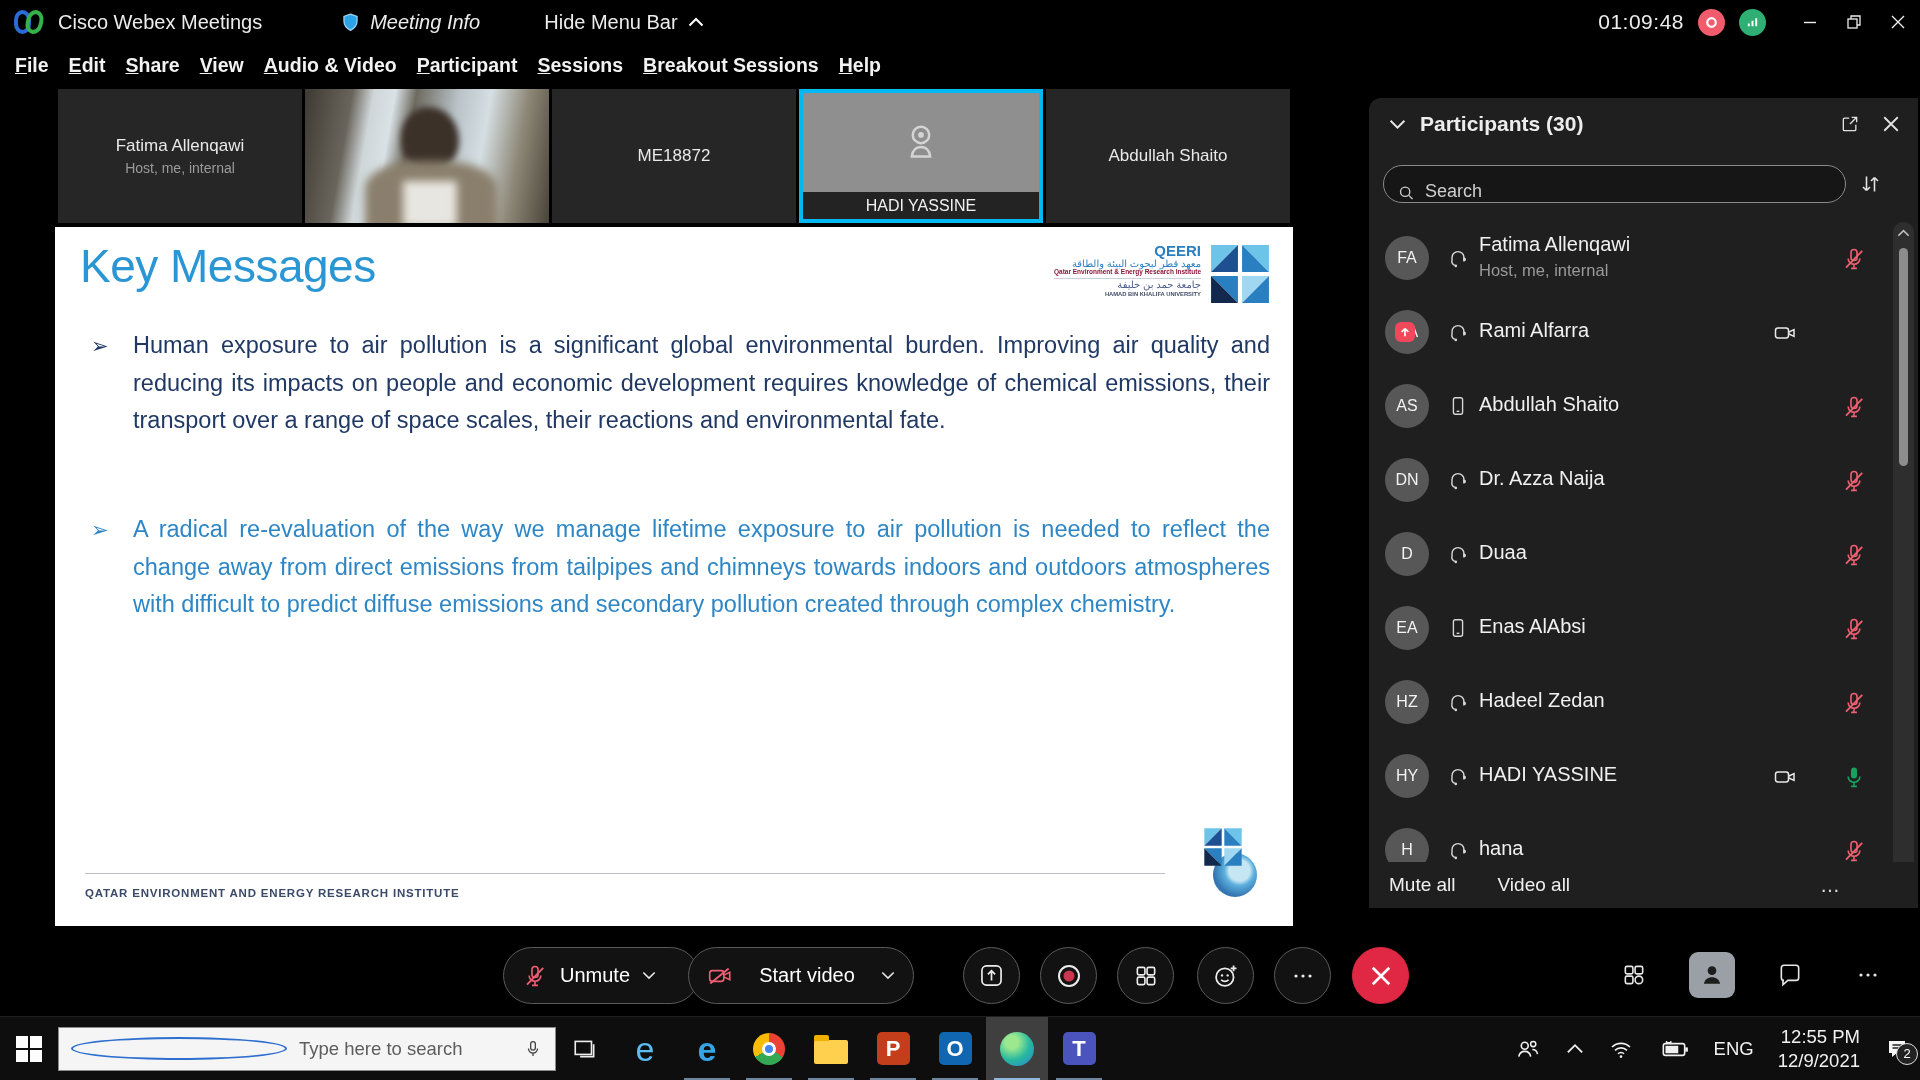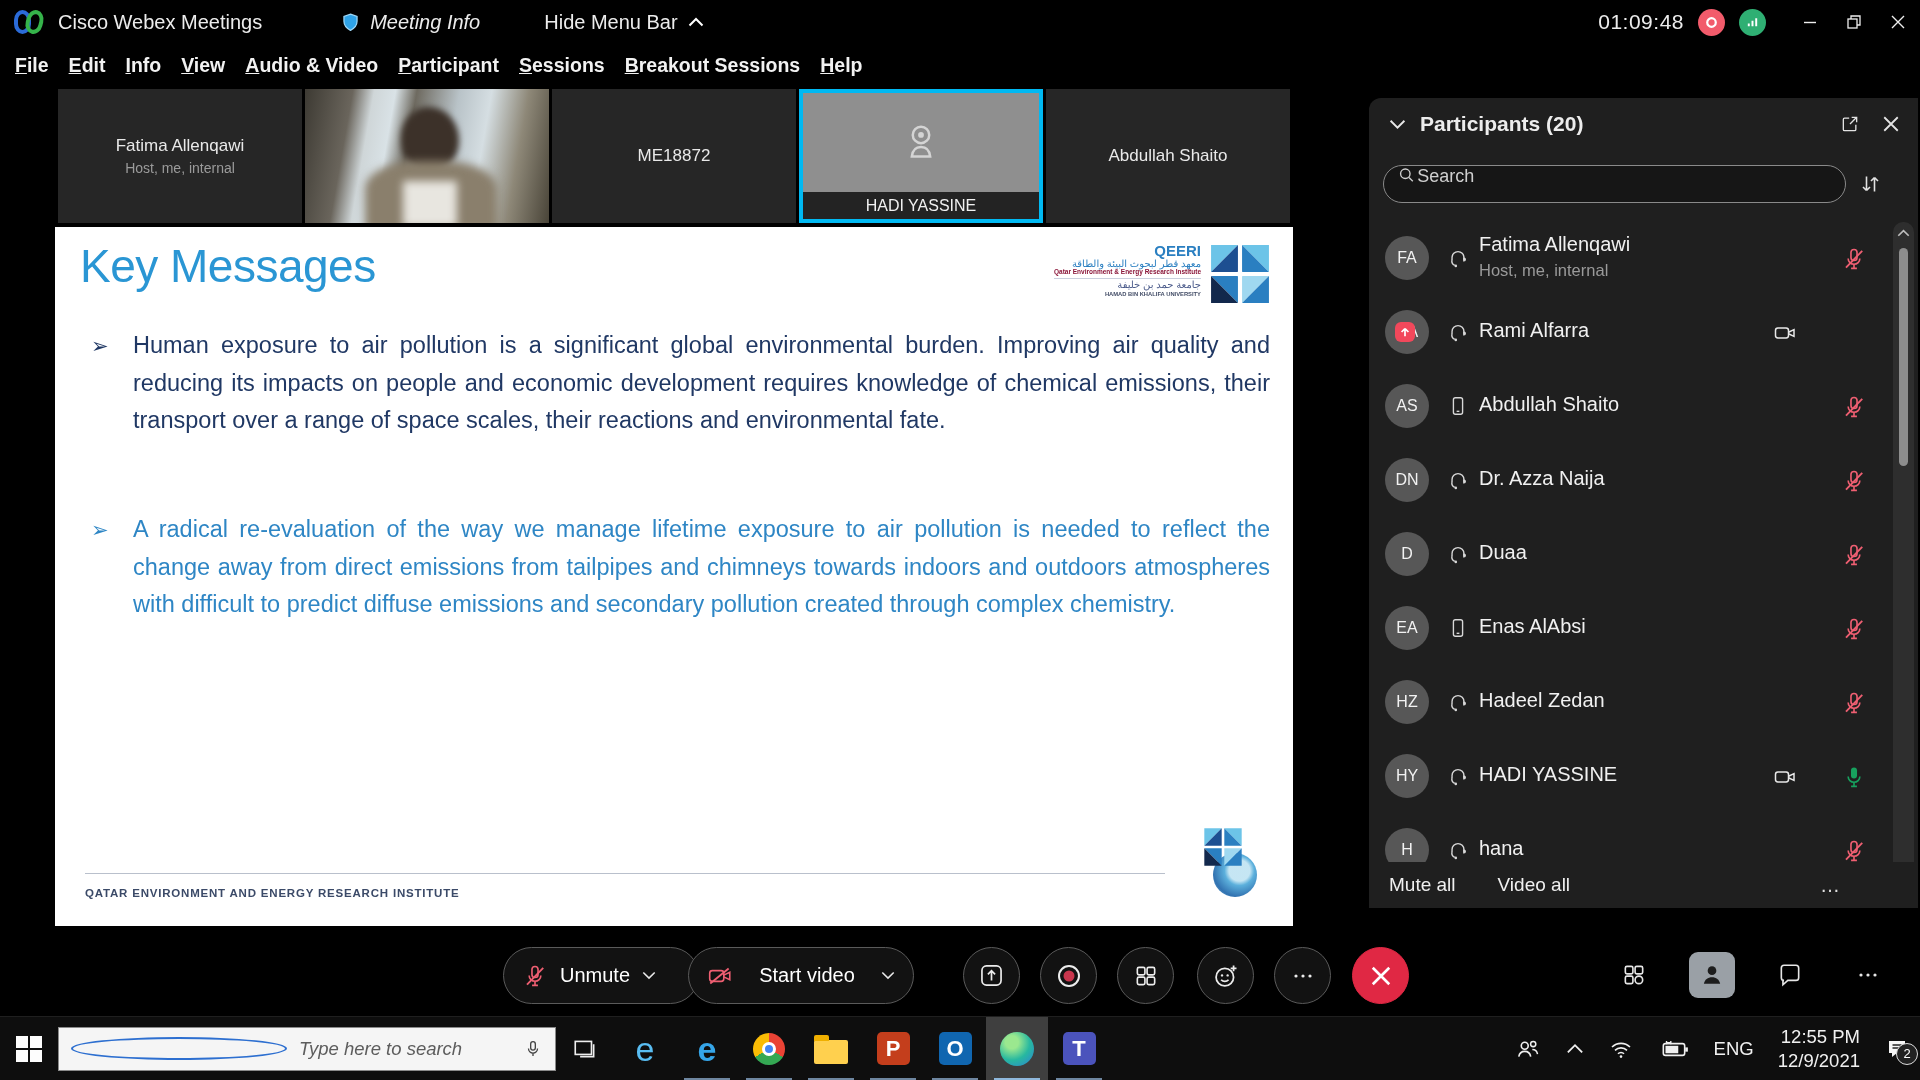--- a/index.html
+++ b/index.html
@@ -77,21 +77,21 @@
   
   #panel { position:absolute; left:1369px; top:98px; width:549px; height:810px; background:#1f1f1f;
            border-radius:12px 0 0 0; color:#ededed; overflow:hidden; }
   #panel-header { position:absolute; left:0; top:0; width:100%; height:52px; display:flex;
                   align-items:center; padding:0 18px 0 20px; gap:14px; }
   #panel-title { font-size:21px; font-weight:bold; }
   #panel-actions { margin-left:auto; display:flex; gap:22px; align-items:center; }
   #search-row { position:absolute; left:14px; top:66px; width:520px; height:40px; display:flex;
                 align-items:center; gap:12px; }
   #search-box { flex:0 0 463px; height:38px; border:1px solid #8a8a8a; border-radius:19px; background:#161616;
-                display:flex; align-items:flex-start; padding:0 14px; gap:2px; }
+                display:flex; align-items:flex-end; padding:0 14px; gap:10px; }
   #search-box input { background:transparent; border:none; outline:none; color:#d9d9d9; font-size:18px; width:100%;
                       font-family:"Liberation Sans", sans-serif; }
   #search-box input::placeholder { color:#cfcfcf; }
   #plist { position:absolute; left:0; top:123px; width:524px; height:641px; overflow:hidden; }
   .prow { position:relative; height:74px; }
   .avatar { position:absolute; left:16px; top:15px; width:44px; height:44px; border-radius:50%;
             background:#575757; color:#f2f2f2; font-size:16px; display:flex; align-items:center;
             justify-content:center; }
   .raise-badge { position:absolute; left:26px; top:27px; width:20px; height:20px; border-radius:6px;
                  background:#f2485b; color:#fff; display:flex; align-items:center; justify-content:center; }
@@ -128,21 +128,21 @@
             justify-content:center; color:#e6e6e6; border-radius:9px; }
   #btn-people { background:#9aa0a6; color:#1d1d1d; }
 
   
   #taskbar { position:absolute; left:0; top:1016px; width:1920px; height:64px; background:#0e0e0e;
              border-top:1px solid #1f1f1f; display:flex; align-items:center; }
   #start-btn { width:58px; height:64px; display:flex; align-items:center; justify-content:center; }
   .winlogo { display:grid; grid-template-columns:12px 12px; grid-template-rows:12px 12px; gap:2px; }
   .winlogo i { background:#fdfdfd; }
   #tb-search { width:498px; height:44px; background:#f5f5f5; border:1px solid #8a8a8a; display:flex;
-               align-items:center; gap:12px; padding:0 12px;font-style:italic; }
+               align-items:center; gap:12px; padding:0 12px; }
   #tb-search .cortana { width:23px; height:23px; border-radius:50%; border:2.5px solid #2d6fd0; }
   #tb-search span { color:#5d5d5d; font-size:18.5px; flex:1; }
   #taskview { width:58px; height:64px; display:flex; align-items:center; justify-content:center; color:#eee; }
   .app { position:relative; width:62px; height:64px; display:flex; align-items:center; justify-content:center; }
   .app.open::after { content:""; position:absolute; left:8px; bottom:0; width:46px; height:3px; background:#6e86a0; }
   .app.active { background:#3f3f3f; }
   .app.active::after { background:#8fb8dc; }
   .e-letter { font-size:34px; font-weight:bold; color:#35a5e8; line-height:1; }
   .ie .e-letter { color:#59bdf2; font-weight:normal; }
   .chrome-ball { width:32px; height:32px; border-radius:50%;
@@ -211,21 +211,21 @@
   <span class="win-ctl">
     <svg width="14" height="14" viewBox="0 0 14 14">
         <path d="M1 1l12 12M13 1L1 13" stroke="#eee" stroke-width="1.4"></path>
       </svg>
     </span>
 </div>
 
 <div id="menubar">
     <span class="menu-item">File</span>
     <span class="menu-item">Edit</span>
-    <span class="menu-item">Info</span>
+    <span class="menu-item">Share</span>
     <span class="menu-item">View</span>
     <span class="menu-item">Audio &amp; Video</span>
     <span class="menu-item">Participant</span>
     <span class="menu-item">Sessions</span>
     <span class="menu-item">Breakout Sessions</span>
     <span class="menu-item">Help</span>
   </div>
 
 <div id="strip">
   <div class="tile">
@@ -302,21 +302,21 @@
         <path d="M58 32v26H32z" fill="#2a7fc1"></path>
       </svg>
   </div>
 </div>
 
 <div id="panel">
   <div id="panel-header">
     <svg width="17" height="11" viewBox="0 0 16 10">
       <path d="M1.5 1.5L8 8l6.5-6.5" fill="none" stroke="#e8e8e8" stroke-width="1.8"></path>
       </svg>
-    <span id="panel-title">Participants (20)</span>
+    <span id="panel-title">Participants (30)</span>
     <span id="panel-actions">
       <svg width="20" height="20" viewBox="0 0 24 24">
         <path d="M11 5H5.5A1.5 1.5 0 0 0 4 6.5v12A1.5 1.5 0 0 0 5.5 20h12a1.5 1.5 0 0 0 1.5-1.5V13" fill="none" stroke="#e3e3e3" stroke-width="1.6"></path>
         <path d="M14 4h6v6M20 4l-8 8" fill="none" stroke="#e3e3e3" stroke-width="1.6"></path>
         </svg>
       <svg width="18" height="18" viewBox="0 0 16 16">
         <path d="M2 2l12 12M14 2L2 14" stroke="#e3e3e3" stroke-width="1.6"></path>
         </svg>
     </span>
   </div>

